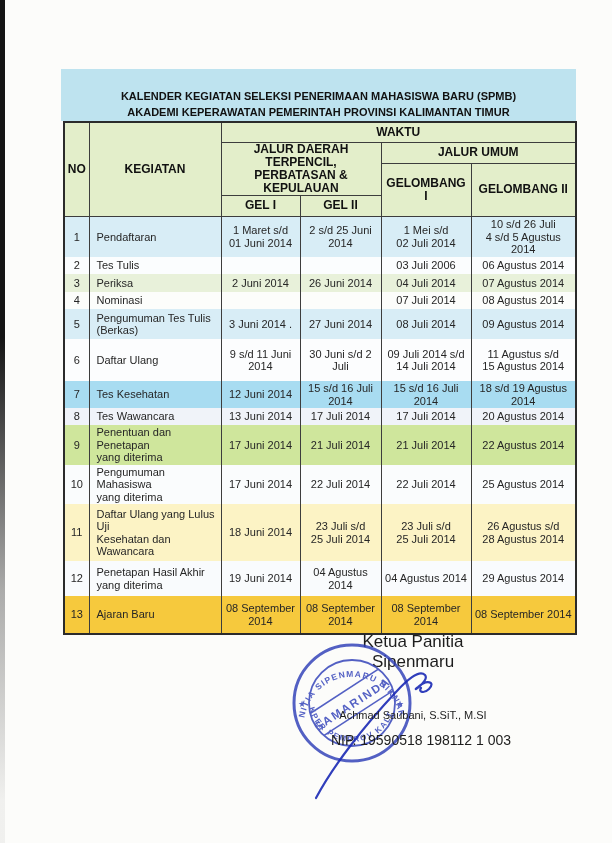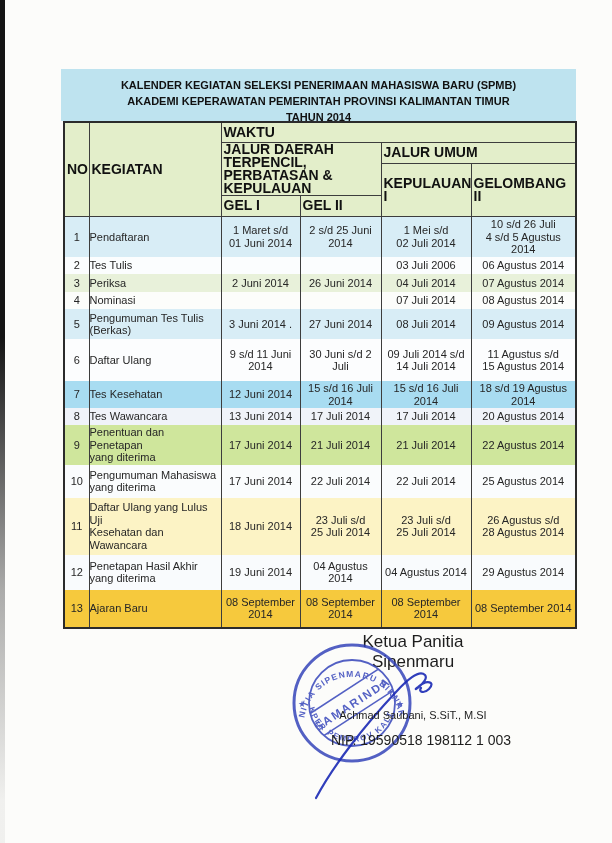--- a/index.html
+++ b/index.html
@@ -8,42 +8,42 @@
     background:#fcfcfa;overflow:hidden;
     font-family:"Liberation Sans",sans-serif;color:#222;
   }
   .scan-edge{
     position:absolute;left:0;top:0;width:5px;height:100%;
     background:linear-gradient(180deg,#141414 0%,#141414 40%,rgba(20,20,20,.35) 70%,rgba(20,20,20,.05) 95%);
   }
   .title-band{
     position:absolute;left:61px;top:69px;width:515px;height:52px;
     background:#bee3ef;text-align:center;font-weight:bold;
-    font-size:11px;line-height:16px;padding-top:8px;box-sizing:border-box;
+    font-size:11px;line-height:16px;padding-top:19px;box-sizing:border-box;
     color:#111;
   }
   table.cal{
     position:absolute;left:63px;top:121px;width:512px;
     border-collapse:collapse;table-layout:fixed;
     font-size:11px;border:2px solid #2b2b2b;
   }
   table.cal th{
     border:1px solid #3d3d3d;background:#e3eeca;
-    font-weight:bold;font-size:14px;line-height:13px;
-    text-align:left;padding:0 2px;color:#111;
+    font-weight:bold;font-size:12px;line-height:13px;
+    text-align:center;padding:0 2px;color:#111;
     white-space:pre-line;overflow:hidden;
   }
   table.cal tbody td{
     border-left:1px solid #3d3d3d;border-right:1px solid #3d3d3d;
     border-top:none;border-bottom:none;
     text-align:center;vertical-align:middle;
     padding:1px 2px;line-height:12.5px;font-size:11px;
     white-space:pre-line;color:#262626;overflow:hidden;
   }
-  table.cal tbody td.keg{text-align:left;padding-left:0;}
+  table.cal tbody td.keg{text-align:left;padding-left:7px;}
   .sig-title{position:absolute;left:330px;top:632px;width:166px;text-align:center;font-size:17px;color:#1d1d1d;}
   .sig-name{position:absolute;left:320px;top:709px;width:186px;text-align:center;font-size:11px;color:#1d1d1d;}
   .sig-nip{position:absolute;left:328px;top:732px;width:186px;text-align:center;font-size:14px;color:#1d1d1d;}
   .stamp{position:absolute;left:290px;top:641px;width:124px;height:124px;opacity:.82;}
   .autograph{position:absolute;left:278px;top:638px;width:180px;height:175px;opacity:.9;}
 </style>
 </head>
 <body>
 
 <div class="page">
@@ -71,21 +71,21 @@
         <th rowspan="4">KEGIATAN</th>
         <th colspan="4">WAKTU</th>
       </tr>
       <tr style="height:21px">
         <th colspan="2" rowspan="2">JALUR DAERAH
 TERPENCIL, PERBATASAN &amp;
 KEPULAUAN</th>
         <th colspan="2">JALUR UMUM</th>
       </tr>
       <tr style="height:23px">
-        <th rowspan="2">KEPULAUAN I</th>
+        <th rowspan="2">GELOMBANG I</th>
         <th rowspan="2">GELOMBANG II</th>
       </tr>
       <tr style="height:21px">
         <th>GEL  I</th>
         <th>GEL II</th>
       </tr>
     </thead>
     <tbody id="rows">
         <tr style="height: 41px; background: rgb(216, 237, 246);">
           <td>1</td>

